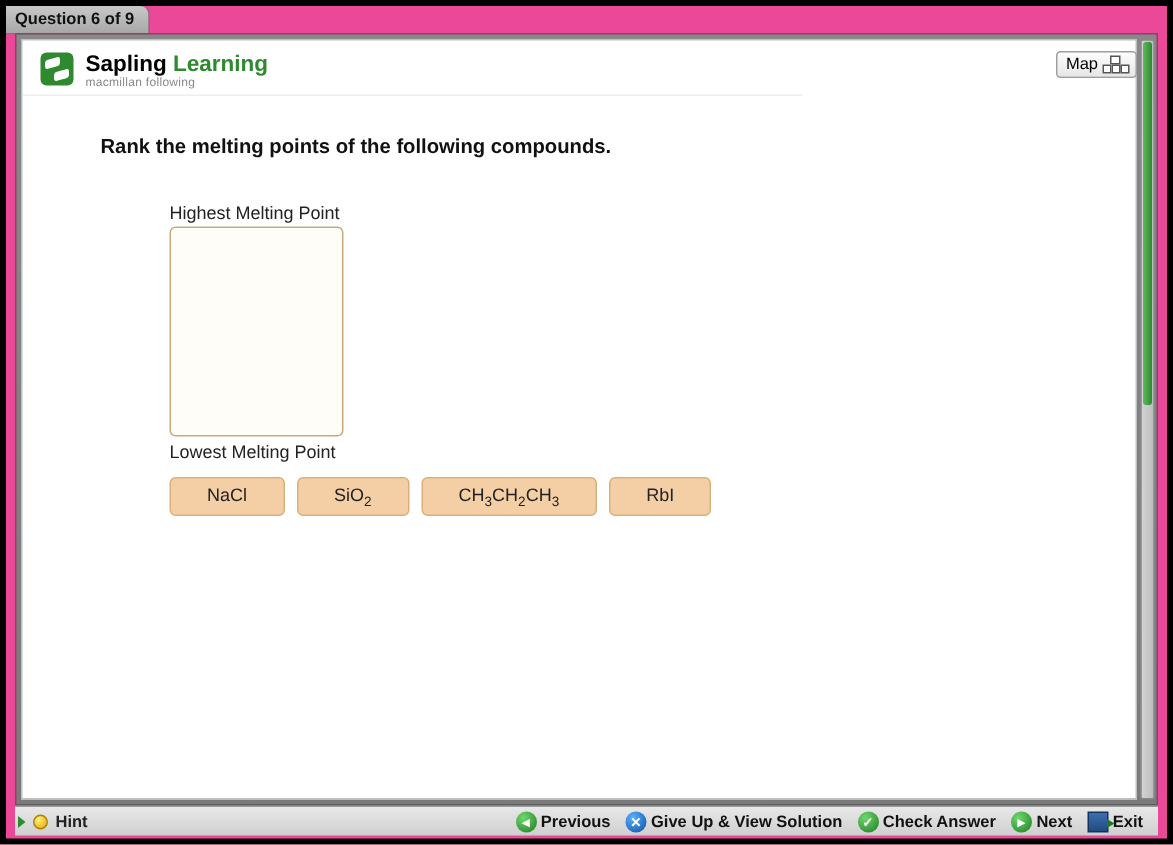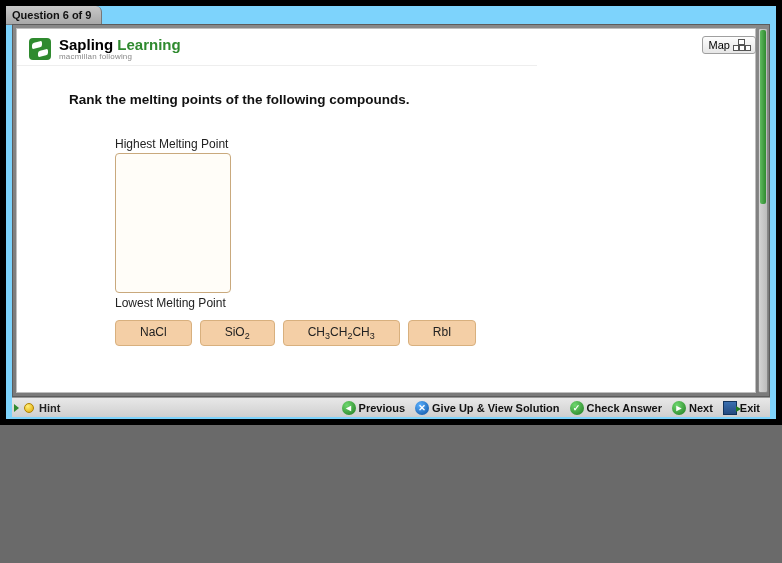--- a/index.html
+++ b/index.html
@@ -8,24 +8,24 @@
     padding: 0;
     font-family: Arial, Helvetica, sans-serif;
     background: #6a6a6a;
     width: 782px;
     height: 563px;
     overflow: hidden;
     position: relative;
   }
   .outer-shell {
     width: 782px;
-    height: 425px;
-    background: #7dd3fc;
+    height: 563px;
+    background: #ec4899;
     position: relative;
-    border: 6px solid #000000;
+    border: 4px solid #000000;
   }
   .title-tab {
     position: absolute;
     top: 0;
     left: 0;
     background: linear-gradient(#c8c8c8, #a8a8a8);
     font-size: 11px;
     font-weight: bold;
     color: #111;
     padding: 3px 10px 3px 6px;
@@ -102,21 +102,21 @@
     position:absolute;
     top:1px; left:1px; right:1px;
     height: 48%;
     background: linear-gradient(to right,#5fba5f,#2f8a2f);
     border-radius:2px;
   }
 
   .brand-bar {
     padding: 8px 10px 4px 12px;
     display: flex;
-    align-items: center;
+    align-items: flex-start;
     gap: 8px;
     border-bottom: 1px solid #eee;
     width: 520px;
   }
   .brand-logo {
     width: 22px; height: 22px;
     background: #2f8a2f;
     border-radius: 4px;
     position: relative;
   }

